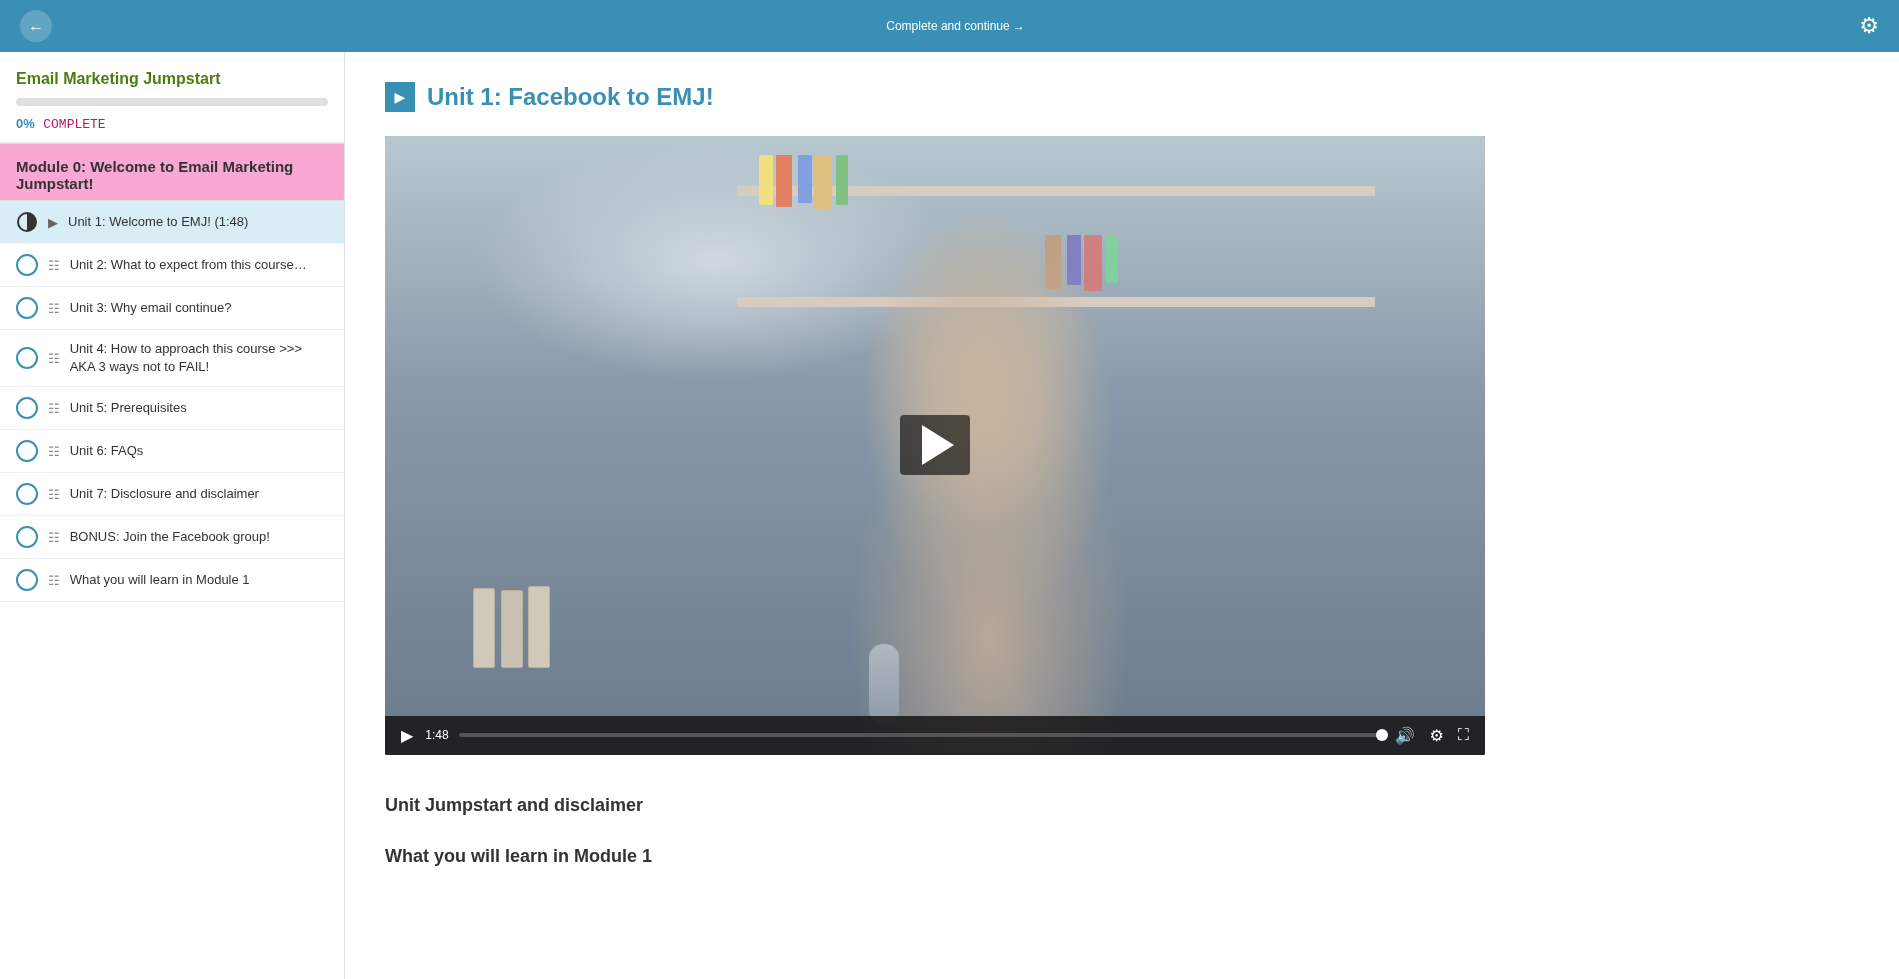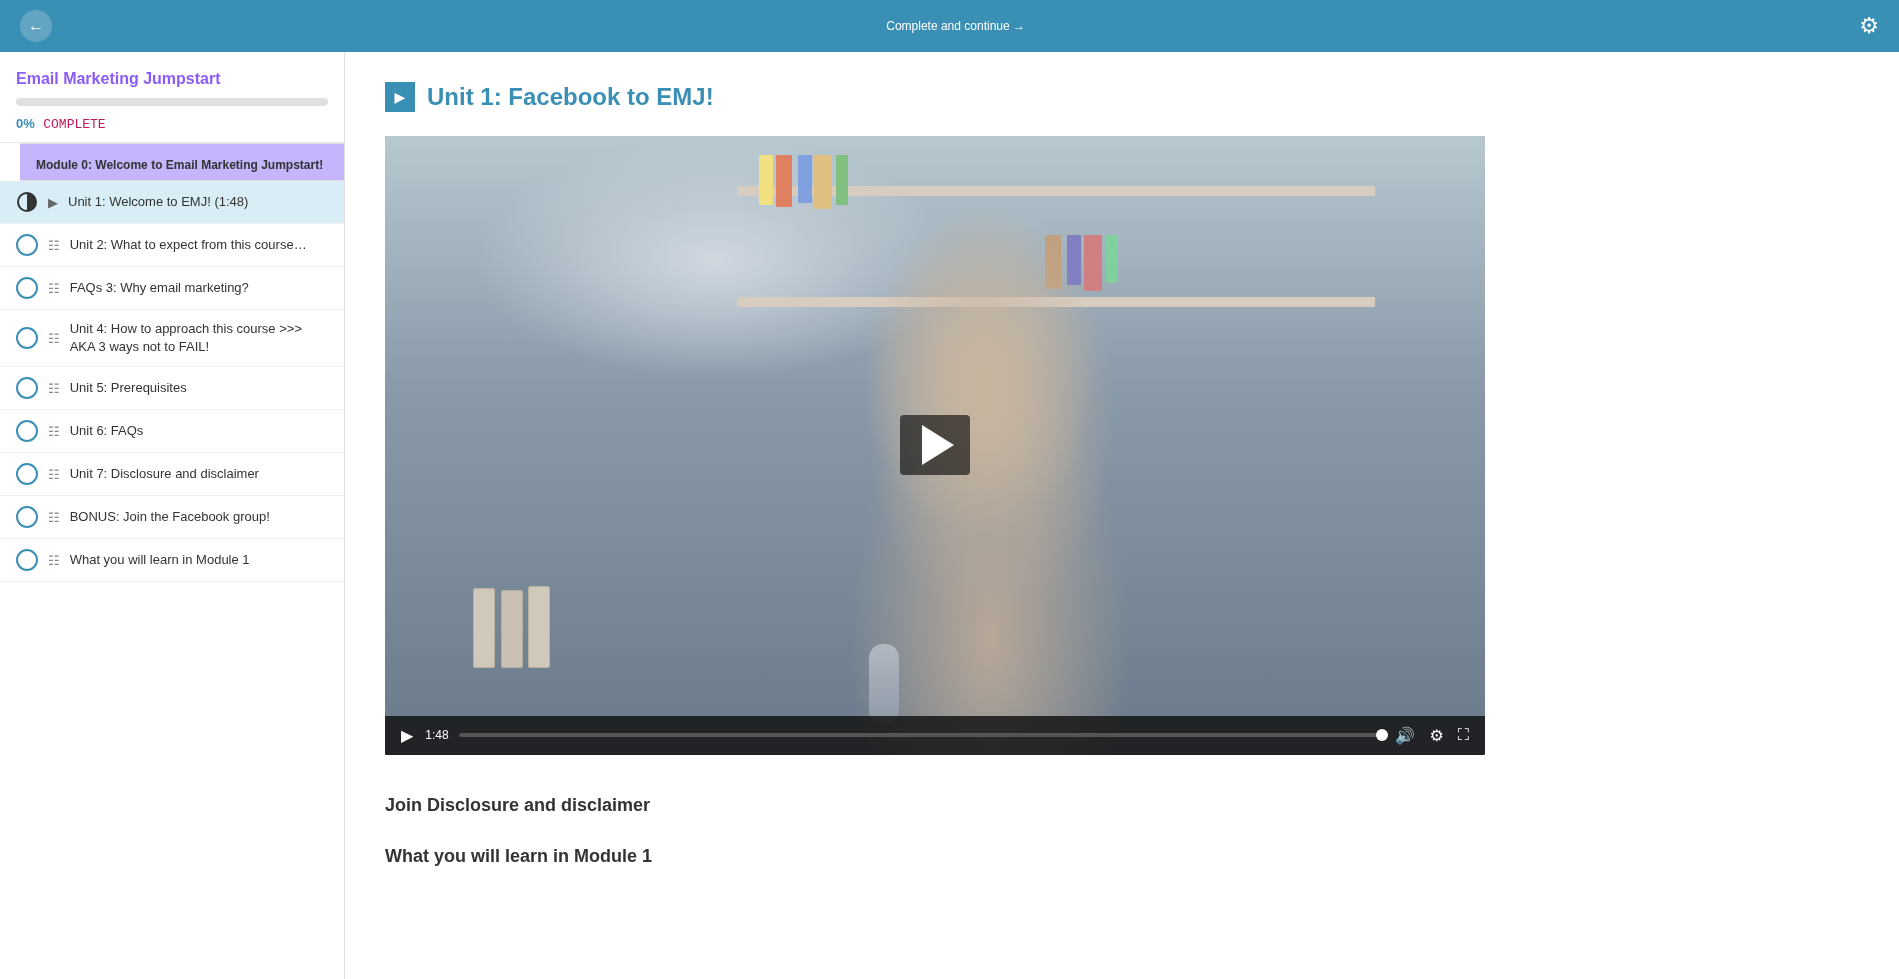--- a/index.html
+++ b/index.html
@@ -53,21 +53,21 @@
       border-right: 1px solid #e0e0e0;
       display: flex;
       flex-direction: column;
       overflow: hidden;
     }
     .sidebar-header {
       padding: 18px 16px 10px;
       border-bottom: 1px solid #e8e8e8;
     }
     .sidebar-title {
-      color: #8b5cf6;
+      color: #4d7c0f;
       font-size: 16px;
       font-weight: 700;
       margin-bottom: 10px;
     }
     .progress-bar-container {
       width: 100%;
       height: 8px;
       background: #e0e0e0;
       border-radius: 4px;
       overflow: hidden;
@@ -95,27 +95,26 @@
       flex: 1;
       overflow-y: auto;
       overflow-x: hidden;
     }
     .sidebar-scroll::-webkit-scrollbar { width: 6px; }
     .sidebar-scroll::-webkit-scrollbar-thumb { background: #ccc; border-radius: 3px; }
 
     
     .module-header {
       padding: 14px 16px 8px;
-      font-size: 12px;
+      font-size: 15px;
       font-weight: 700;
       color: #333;
-      background: #c4b5fd;
+      background: #f9a8d4;
       border-bottom: 1px solid #e0e0e0;
       border-top: 1px solid #e0e0e0;
-      margin-left: 20px;
     }
 
     
     .unit-item {
       display: flex;
       align-items: center;
       padding: 10px 16px;
       border-bottom: 1px solid #f0f0f0;
       cursor: pointer;
       gap: 10px;
@@ -335,21 +334,21 @@
 
       <div class="unit-item">
         <div class="unit-circle"></div>
         <span style="color:#888; font-size:13px;">☷</span>
         <span class="unit-text">Unit 2: What to expect from this course…</span>
       </div>
 
       <div class="unit-item">
         <div class="unit-circle"></div>
         <span style="color:#888; font-size:13px;">☷</span>
-        <span class="unit-text">FAQs 3: Why email marketing?</span>
+        <span class="unit-text">Unit 3: Why email continue?</span>
       </div>
 
       <div class="unit-item">
         <div class="unit-circle"></div>
         <span style="color:#888; font-size:13px;">☷</span>
         <span class="unit-text">Unit 4: How to approach this course &gt;&gt;&gt; AKA 3 ways not to FAIL!</span>
       </div>
 
       <div class="unit-item">
         <div class="unit-circle"></div>
@@ -444,21 +443,21 @@
           </button>
           <button class="ctrl-btn">
             <span>⛶</span>
           </button>
         </div>
       </div>
     </div>
 
     <div class="below-video">
       <div class="disclosure-section">
-        <div class="disclosure-title">Join Disclosure and disclaimer</div>
+        <div class="disclosure-title">Unit Jumpstart and disclaimer</div>
       </div>
       <div class="learn-section">
         <div class="learn-title">What you will learn in Module 1</div>
       </div>
     </div>
 
   </div>
 </div>
 
 </body></html>

